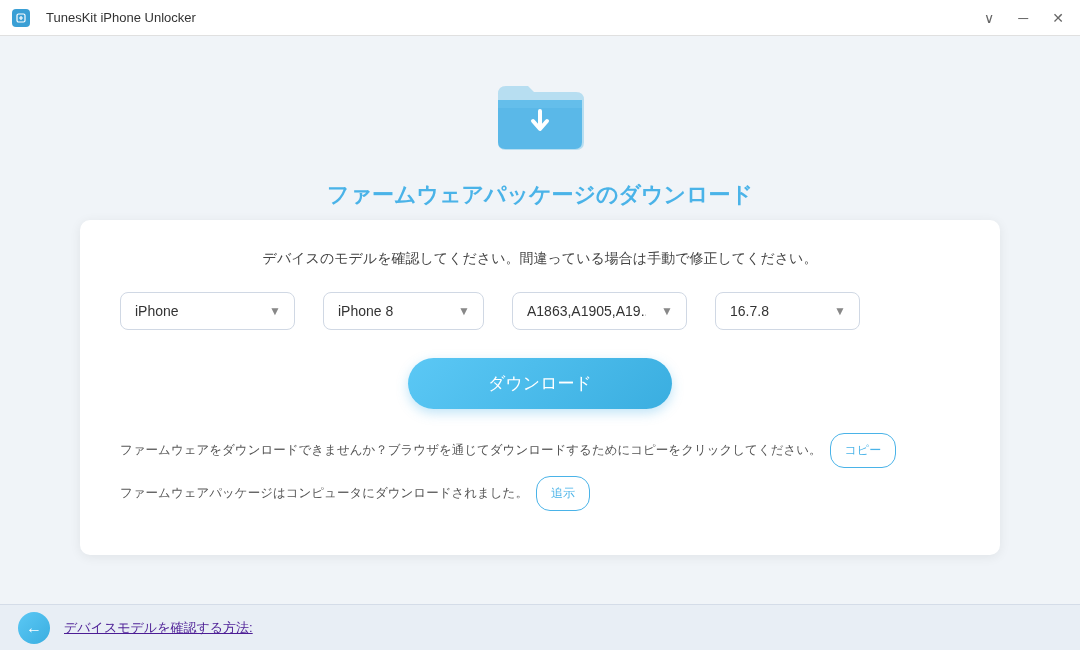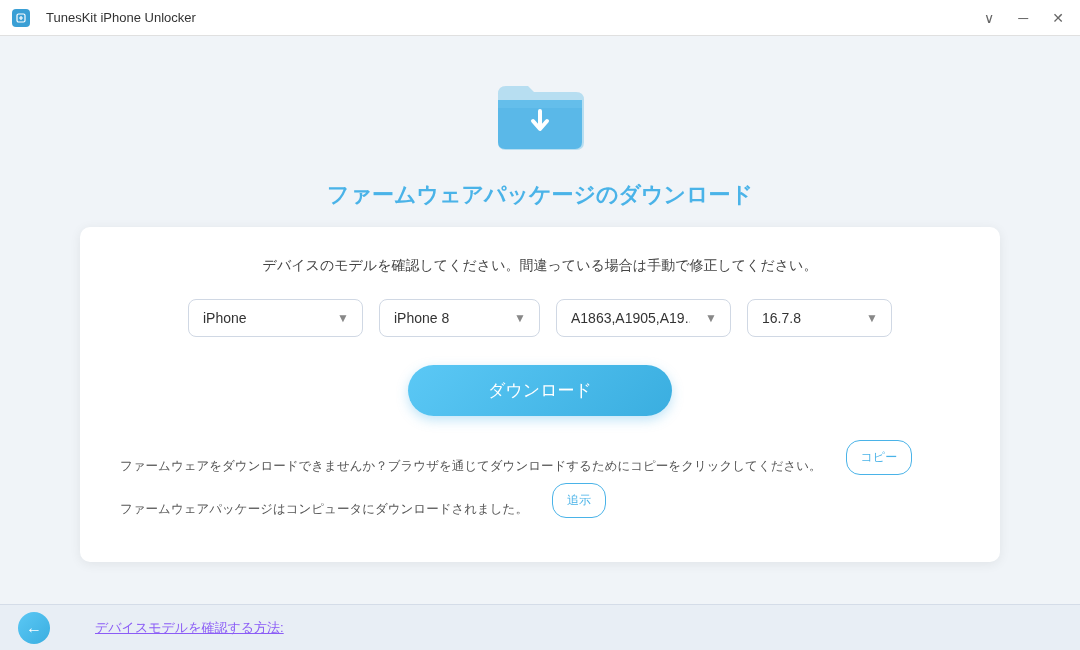--- a/index.html
+++ b/index.html
@@ -72,21 +72,21 @@
     .folder-icon-svg {
       width: 100px;
       height: 90px;
     }
 
     
     .main-heading {
       font-size: 22px;
       color: #4ab3e8;
       font-weight: 600;
-      margin-bottom: 17px;
+      margin-bottom: 10px;
     }
     .main-subtext {
       font-size: 13px;
       color: #666;
       margin-bottom: 28px;
     }
 
     
     .card {
       background: #ffffff;
@@ -98,22 +98,22 @@
     .card-desc {
       text-align: center;
       font-size: 14px;
       color: #444;
       margin-bottom: 24px;
     }
 
     
     .dropdowns-row {
       display: flex;
-      gap: 16px;
-      justify-content: center;
+      gap: 28px;
+      justify-content: flex-start;
       margin-bottom: 28px;
     }
     .dropdown-wrap {
       position: relative;
     }
     .dropdown-select {
       appearance: none;
       -webkit-appearance: none;
       background: #ffffff;
       border: 1.5px solid #d0d8e4;
@@ -155,22 +155,22 @@
       font-family: inherit;
       cursor: pointer;
       font-weight: 500;
       box-shadow: 0 4px 12px rgba(74,179,232,0.35);
       transition: opacity 0.15s;
     }
 
     
     .info-line {
       display: flex;
-      align-items: flex-end;
-      gap: 24px;
+      align-items: center;
+      gap: 8px;
       font-size: 12.5px;
       color: #555;
       margin-bottom: 8px;
     }
     .info-btn {
       border: 1.5px solid #4ab3e8;
       background: none;
       color: #4ab3e8;
       border-radius: 14px;
       padding: 8px 14px;
@@ -200,28 +200,27 @@
       border-radius: 50%;
       border: none;
       cursor: pointer;
       display: flex;
       align-items: center;
       justify-content: center;
       color: white;
       font-size: 16px;
     }
     .help-link {
-      color: #8b5cf6;
+      color: #4c1d95;
       font-size: 13px;
       text-decoration: underline;
       cursor: pointer;
       background: none;
       border: none;
       font-family: inherit;
-      margin-left: 31px;
     }
   </style>
 </head>
 <body>
 
 <div class="title-bar">
   <div class="title-bar-left">
     <div class="app-icon">
       <svg width="12" height="12" viewBox="0 0 12 12" fill="white">
         <rect x="2" y="2" width="8" height="8" rx="1.5" fill="none" stroke="white" stroke-width="1.2"></rect>

